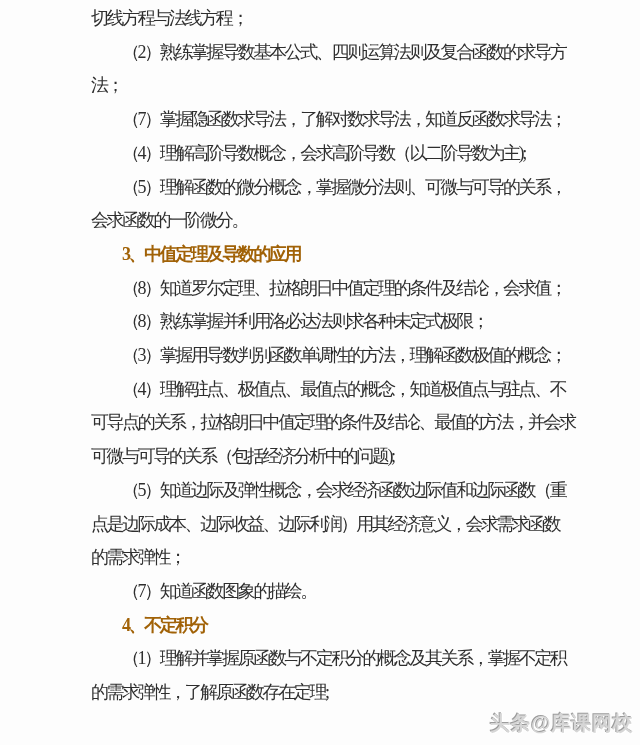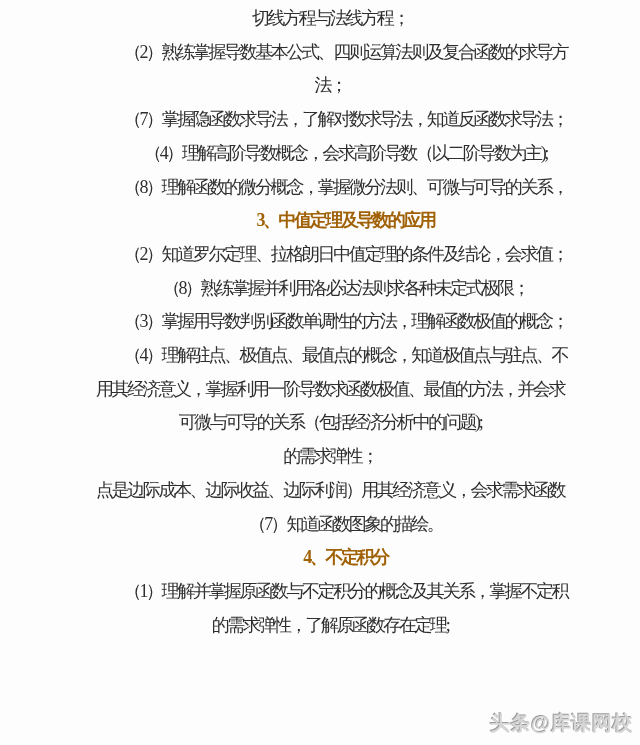--- a/index.html
+++ b/index.html
@@ -22,21 +22,20 @@
     top: 2px;
     width: 478px;
     color: #2e2e2e;
   }
   .line {
     font-size: 18px;
     line-height: 33.7px;
     letter-spacing: -2.4px;
     white-space: nowrap;
     color: #2e2e2e;
-    text-align: center;
   }
   .indent { padding-left: 31px; }
   .heading {
     font-weight: bold;
     color: #a16207;
   }
   .watermark {
     position: absolute;
     right: 7px;
     bottom: 8px;
@@ -51,30 +50,32 @@
 </head>
 <body>
 
 <div class="page">
   <div class="doc">
     <div class="line">切线方程与法线方程；</div>
     <div class="line indent">（2）熟练掌握导数基本公式、四则运算法则及复合函数的求导方</div>
     <div class="line">法；</div>
     <div class="line indent">（7）掌握隐函数求导法，了解对数求导法，知道反函数求导法；</div>
     <div class="line indent">（4）理解高阶导数概念，会求高阶导数（以二阶导数为主);</div>
-    <div class="line indent">（8）理解函数的微分概念，掌握微分法则、可微与可导的关系，</div>
+    <div class="line indent">（5）理解函数的微分概念，掌握微分法则、可微与可导的关系，</div>
+    <div class="line">会求函数的一阶微分。</div>
     <div class="line indent heading">3、中值定理及导数的应用</div>
-    <div class="line indent">（2）知道罗尔定理、拉格朗日中值定理的条件及结论，会求值；</div>
+    <div class="line indent">（8）知道罗尔定理、拉格朗日中值定理的条件及结论，会求值；</div>
     <div class="line indent">（8）熟练掌握并利用洛必达法则求各种未定式极限；</div>
     <div class="line indent">（3）掌握用导数判别函数单调性的方法，理解函数极值的概念；</div>
     <div class="line indent">（4）理解驻点、极值点、最值点的概念，知道极值点与驻点、不</div>
-    <div class="line">用其经济意义，掌握利用一阶导数求函数极值、最值的方法，并会求</div>
+    <div class="line">可导点的关系，拉格朗日中值定理的条件及结论、最值的方法，并会求</div>
     <div class="line">可微与可导的关系（包括经济分析中的问题);</div>
+    <div class="line indent">（5）知道边际及弹性概念，会求经济函数边际值和边际函数（重</div>
+    <div class="line">点是边际成本、边际收益、边际利润）用其经济意义，会求需求函数</div>
     <div class="line">的需求弹性；</div>
-    <div class="line">点是边际成本、边际收益、边际利润）用其经济意义，会求需求函数</div>
     <div class="line indent">（7）知道函数图象的描绘。</div>
     <div class="line indent heading">4、不定积分</div>
     <div class="line indent">（1）理解并掌握原函数与不定积分的概念及其关系，掌握不定积</div>
     <div class="line">的需求弹性，了解原函数存在定理;</div>
   </div>
 
   <div class="watermark">头条@库课网校</div>
 </div>
 
 </body></html>

